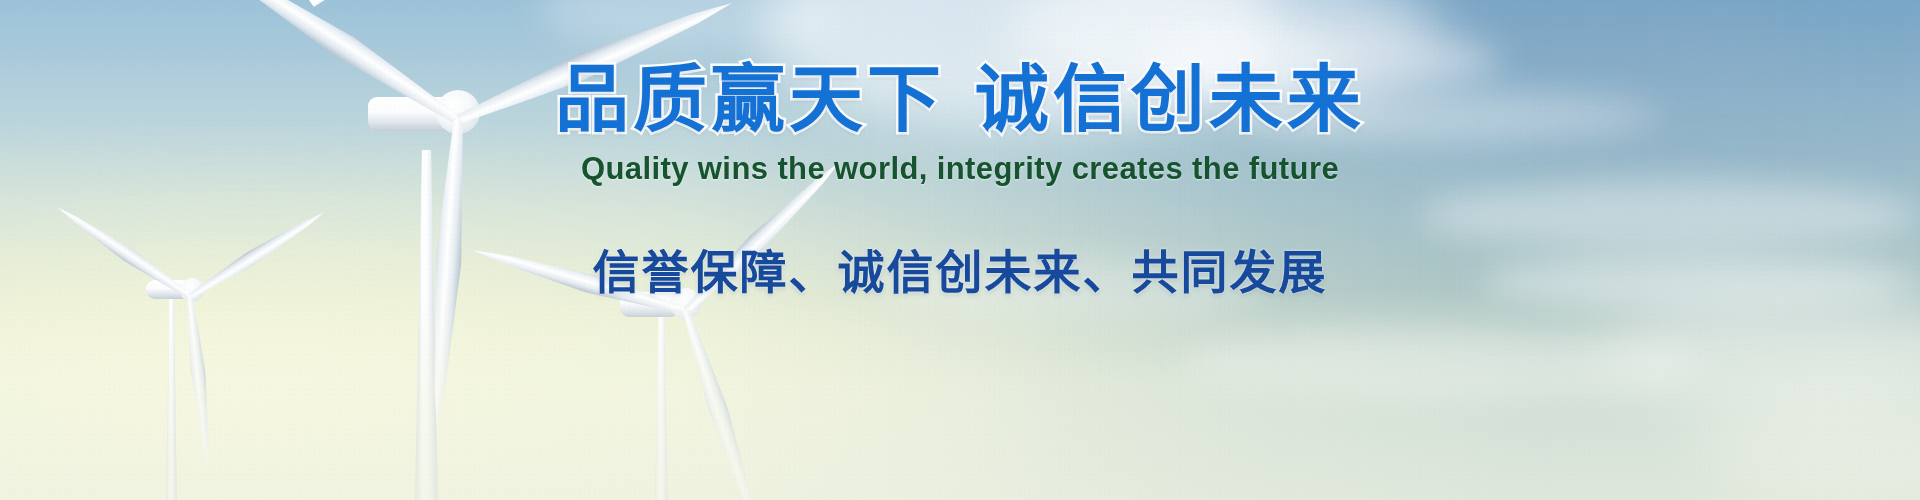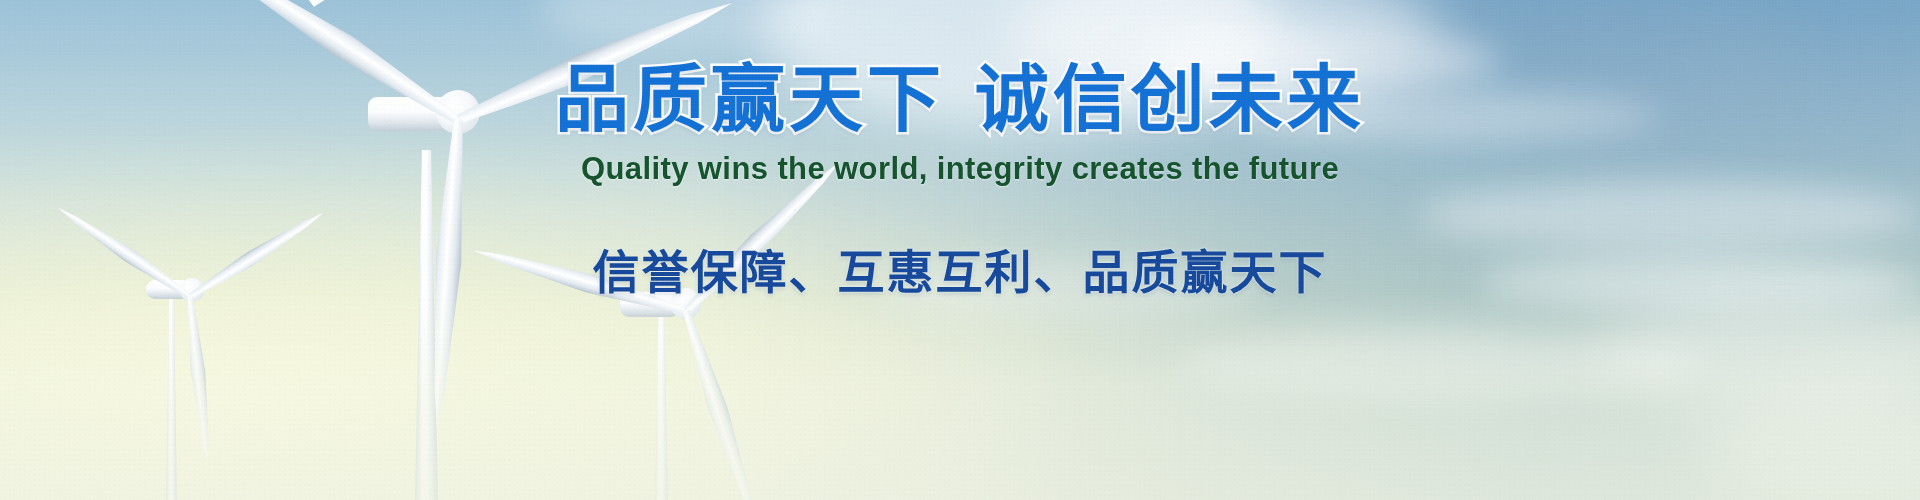--- a/index.html
+++ b/index.html
@@ -273,17 +273,17 @@
     <div class="blade" style="left:256px; top:120px; width:228px; height:22px; transform:rotate(72deg);">
         <i></i>
       </div>
   </div>
 
   <div class="sky-haze-bottom"></div>
 
   <div class="copy">
     <h1 class="headline">品质赢天下  诚信创未来</h1>
     <p class="subline">Quality wins the world, integrity creates the future</p>
-    <p class="tagline">信誉保障、互惠互利、品质赢天下</p>
+    <p class="tagline">信誉保障、诚信创未来、共同发展</p>
   </div>
 
   <div class="grain"></div>
 </div>
 
 </body></html>

